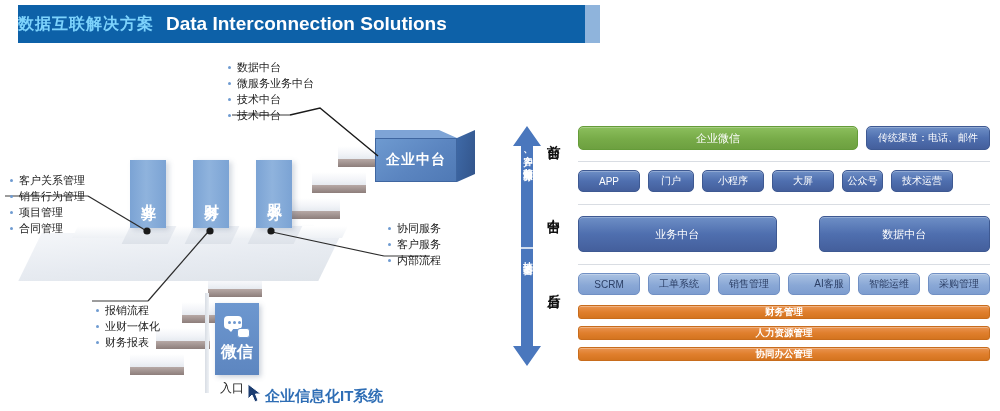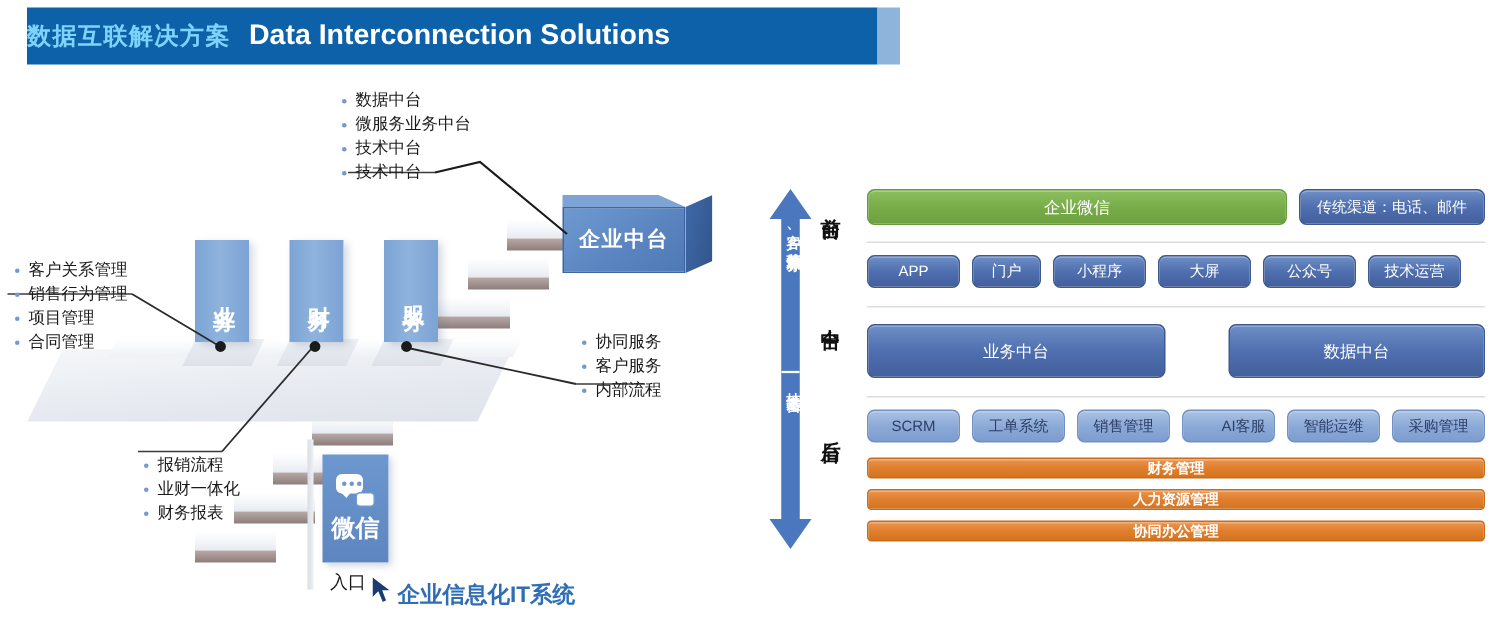--- a/index.html
+++ b/index.html
@@ -399,21 +399,21 @@
         <div class="chip" style="width:124px; height:24px;">传统渠道：电话、邮件</div>
       </div>
     </div>
     <div class="divider" style="top:113px;"></div>
     <div class="panel" style="top:122px;">
       <div class="row-flex">
         <div class="chip" style="width:62px;">APP</div>
         <div class="chip" style="width:46px;text-align:center;">门户</div>
         <div class="chip" style="width:62px;">小程序</div>
         <div class="chip" style="width:62px;">大屏</div>
-        <div class="chip" style="width:62px;font-family:Liberation Serif, serif;">公众号</div>
+        <div class="chip" style="width:41px;font-family:Liberation Serif, serif;">公众号</div>
         <div class="chip" style="width:62px;">技术运营</div>
       </div>
     </div>
     <div class="divider" style="top:156px;"></div>
 
     <div class="panel" style="top:168px;">
       <div class="row-flex" style="gap:42px;">
         <div class="chip" style="width:203px; height:36px; font-size:11px;">业务中台</div>
         <div class="chip" style="width:175px; height:36px; font-size:11px;">数据中台</div>
       </div>

